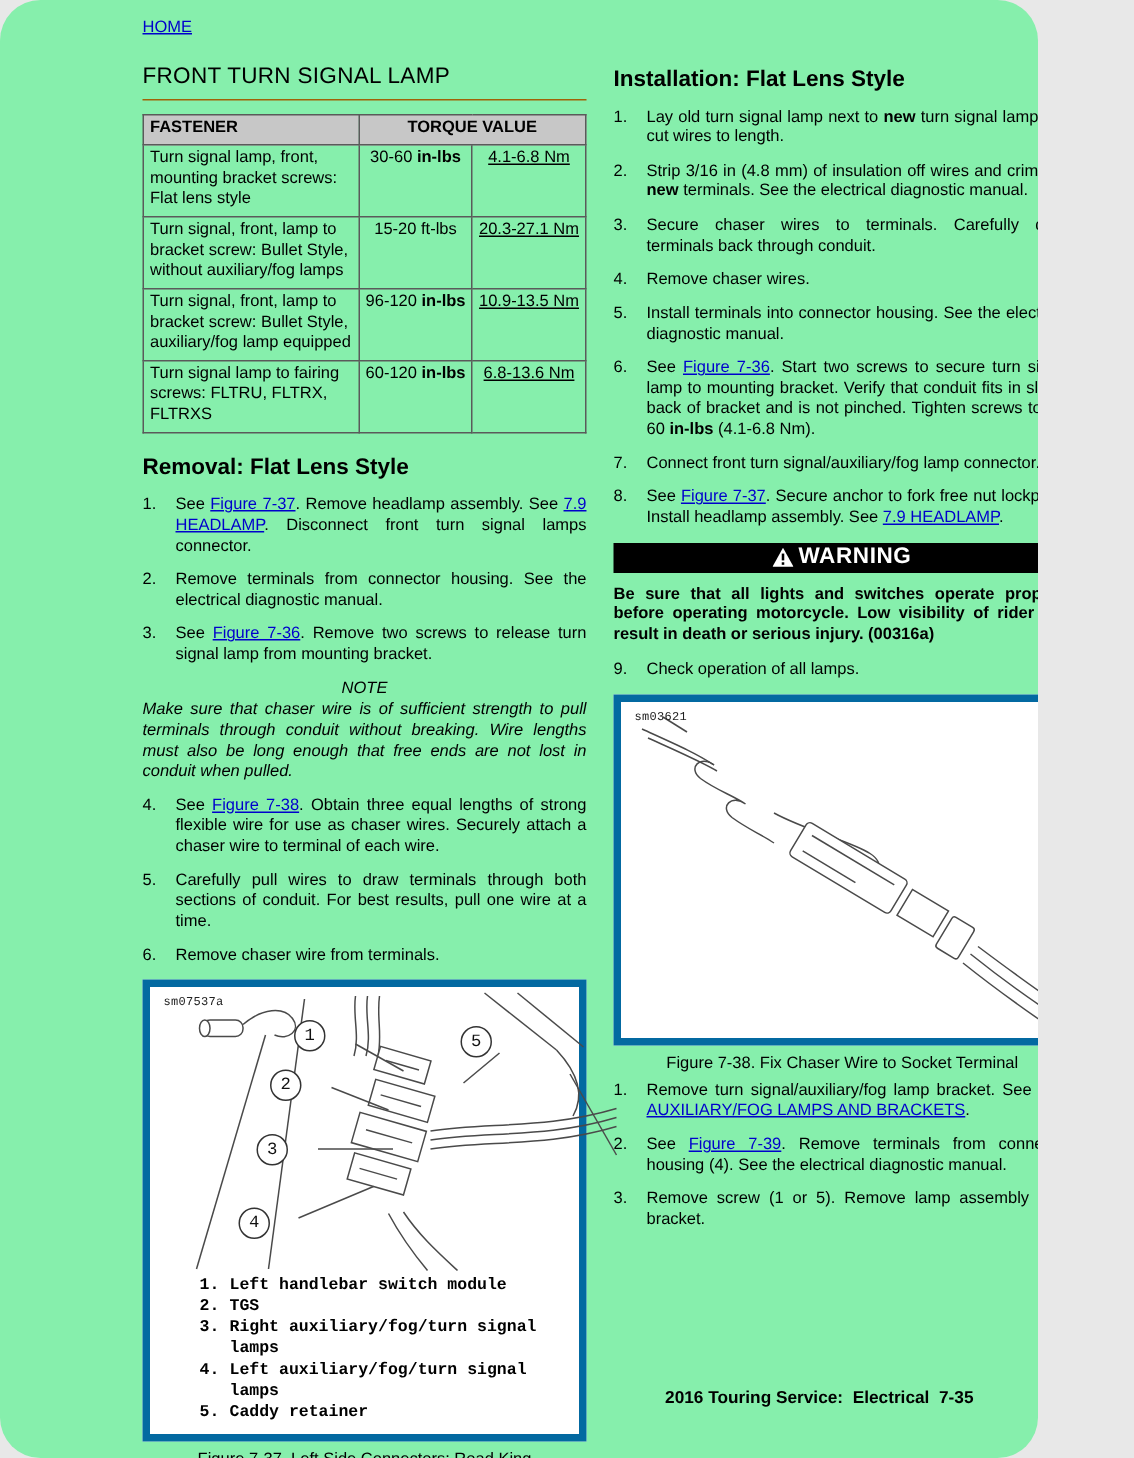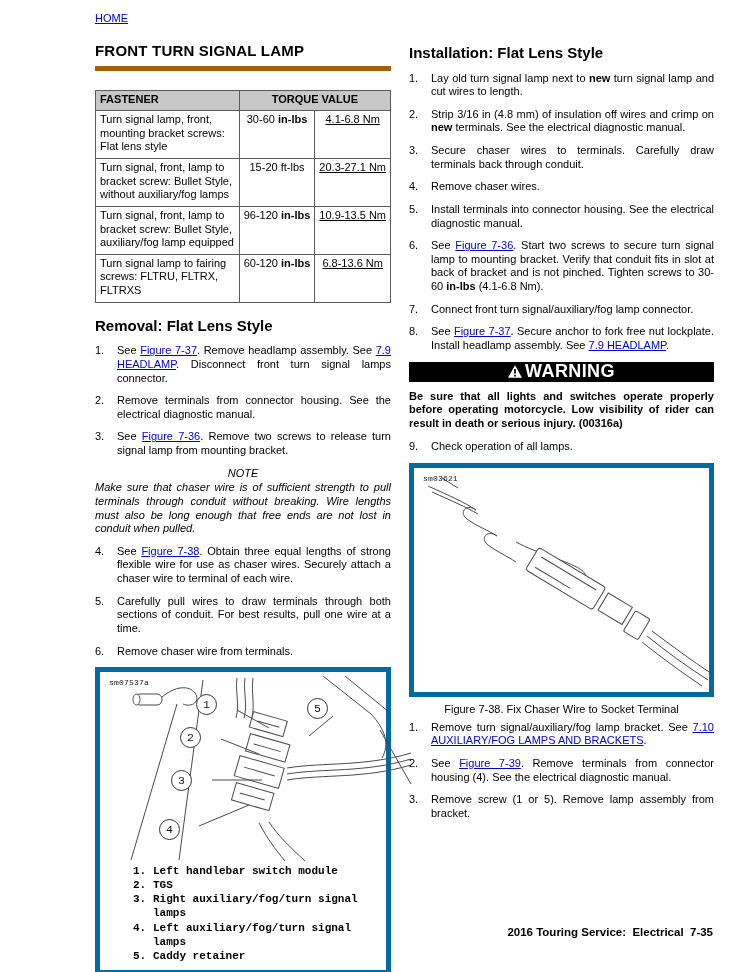--- a/index.html
+++ b/index.html
@@ -1,32 +1,32 @@
 <!DOCTYPE html>
 <html><head>
 <meta charset="utf-8">
 <style>
   * { margin:0; padding:0; box-sizing:border-box; }
   body { background:#e8e8e8; }
   .page {
-    position:relative; width:756px; height:972px; background:#ffffff;
+    position:relative; width:692px; height:972px; background:#86efac;
     font-family:"Liberation Sans", sans-serif; color:#000; overflow:hidden;
-    font-size:11px; line-height:1.24;
+    font-size:11px; line-height:1.24;border-radius:27px;
   }
   a.doclink { color:#0000cc; text-decoration:underline; cursor:pointer; }
   .home-link {
     position:absolute; left:95px; top:12px; font-size:11px;
     color:#0000cc; text-decoration:underline; text-transform:uppercase;
   }
   .col-left  { position:absolute; left:95px;  top:38px; width:296px; }
   .col-right { position:absolute; left:409px; top:38px; width:305px; }
 
   h1.sec-title {
-    font-size:15px; font-weight:bold; letter-spacing:.2px;
-    border-bottom:5px solid #a16207; padding-bottom:5px; margin:4px 0 19px 0;
+    font-size:15px; font-weight:normal; letter-spacing:.2px;
+    border-bottom:1px solid #a16207; padding-bottom:5px; margin:4px 0 9px 0;
   }
   h2.sub-title { font-size:15px; font-weight:bold; margin:14px 0 9px 0; }
   .col-right h2.sub-title:first-child { margin-top:6px; }
 
   
   table.torque { border-collapse:collapse; width:100%; margin-bottom:4px; }
   table.torque th, table.torque td {
     border:1px solid #5a5a5a; padding:2px 4px 4px 4px; font-size:11px;
     vertical-align:top;
   }
@@ -59,21 +59,21 @@
   .legend { padding:2px 8px 7px 14px; }
   .legend-item { display:flex; font-weight:bold; line-height:1.28; }
   .legend-num { flex:none; width:20px; }
   .fig-caption { text-align:center; font-weight:normal; margin:6px 0 4px 0; }
 
   
   .warning-bar {
     background:#000; color:#fff; height:20px; margin:4px 0 8px 0;
     display:flex; align-items:center; justify-content:center; gap:3px;
   }
-  .warning-bar .warn-word { font-weight:bold; font-size:18px; letter-spacing:.4px; }
+  .warning-bar .warn-word { font-weight:bold; font-size:15px; letter-spacing:.4px; }
   .warning-text { font-weight:bold; text-align:justify; margin-bottom:10px; }
 
   .footer {
     position:absolute; right:43px; bottom:33px; font-weight:bold;
     font-size:11.5px; white-space:pre;
   }
   svg { display:block; }
 </style>
 </head>
 <body>

